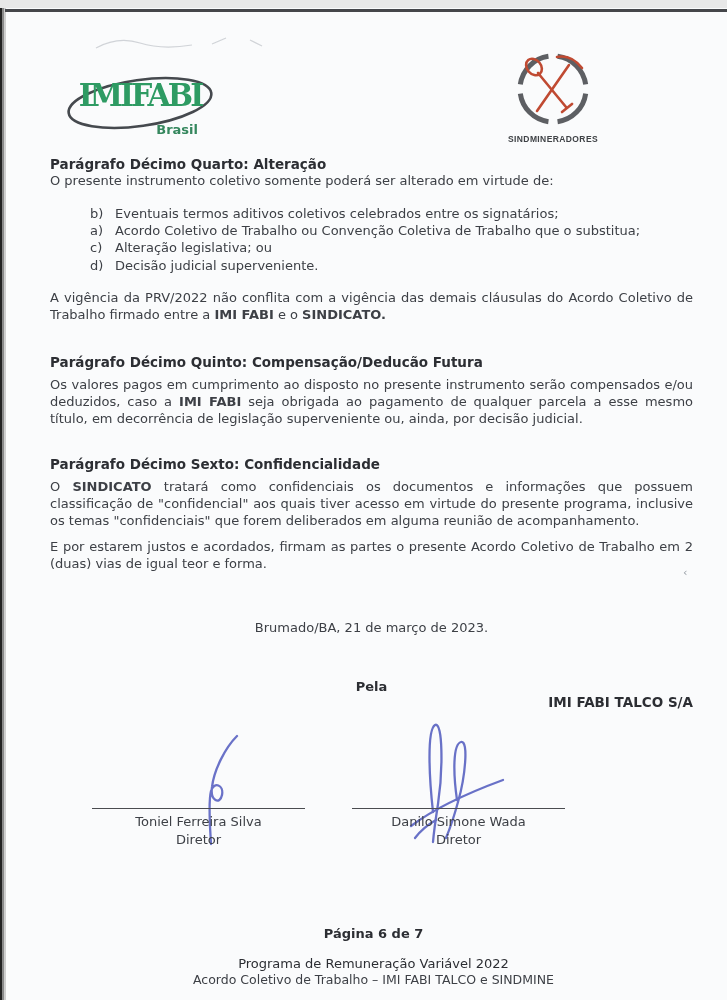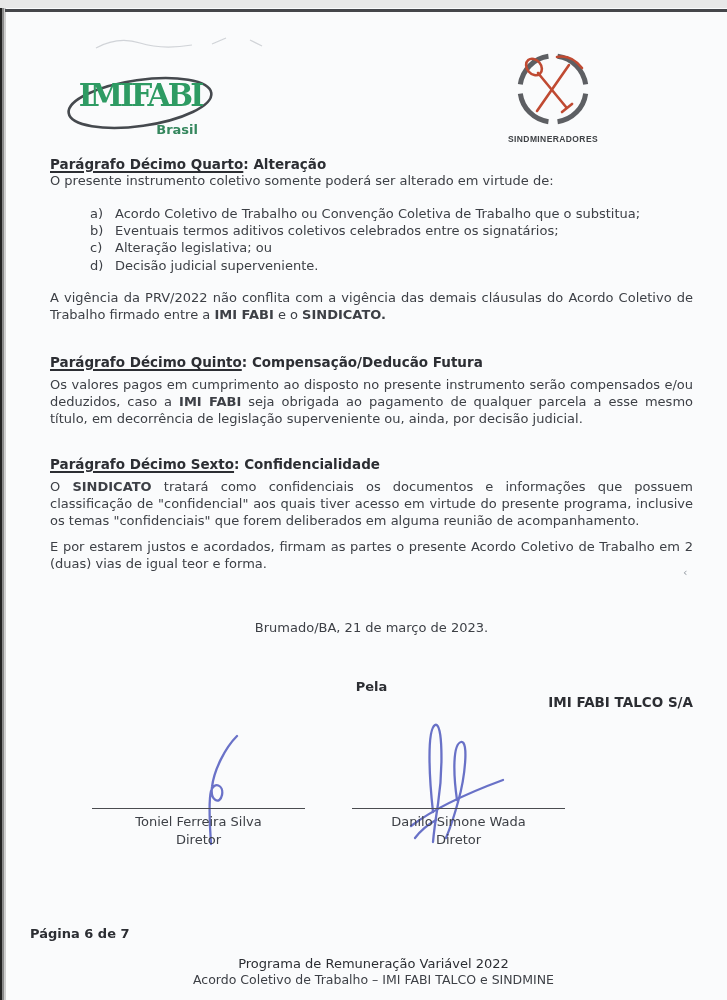--- a/index.html
+++ b/index.html
@@ -35,21 +35,21 @@
     position:absolute; left:-10px; top:90px; width:120px; text-align:center;
     font-size:8.5px; font-weight:700; letter-spacing:0.4px; color:#3f4246;
     font-family:Liberation Sans, sans-serif;
   }
 
   
   .doc { position:absolute; left:50px; top:148px; width:643px; font-size:13px; line-height:17px; }
   h3.sec {
     font-size:13.5px; line-height:16px; color:#2c2e33; font-weight:700;
   }
-  .tu { text-decoration:underline; text-underline-offset:2px; text-decoration-thickness:1.5px; }
+  .tu { text-underline-offset:2px; text-decoration-thickness:1.5px; }
   p.just { text-align:justify; }
   .b { font-weight:700; }
   .list { margin-top:16px; }
   .list-item { padding-left:40px; line-height:17.2px; }
   .list-item .marker { display:inline-block; width:25px; }
   .p2 { margin-top:15px; }
   .h2 { margin-top:31px; }
   .p3 { margin-top:6px; }
   .h3 { margin-top:29px; }
   .p4 { margin-top:6px; }
@@ -66,21 +66,21 @@
   .sig-line-left { left:92px; width:213px; }
   .sig-line-right { left:352px; width:213px; }
   .sig-name { position:absolute; width:213px; text-align:center; font-size:13px; line-height:16px; }
   .sig-name-left { left:92px; top:806px; }
   .sig-name-right { left:352px; top:806px; }
   .sig-role { position:absolute; width:213px; text-align:center; font-size:13px; line-height:16px; top:824px; }
   .sig-role-left { left:92px; }
   .sig-role-right { left:352px; }
 
   
-  .footer-page { position:absolute; left:30px; right:10px; top:918px; text-align:left;
+  .footer-page { position:absolute; left:30px; right:10px; top:918px; text-align:center;
     font-weight:700; font-size:13px; color:#2c2e33; }
   .footer-program { position:absolute; left:30px; right:10px; top:948px; text-align:center;
     font-weight:400; font-size:13px; color:#2c2e33; }
   .footer-agreement { position:absolute; left:30px; right:10px; top:964px; text-align:center;
     font-size:12.5px; color:#3d4046; }
 </style>
 </head>
 <body>
 
 <div class="page">
@@ -117,22 +117,22 @@
     </svg>
     <div class="sind-text">SINDMINERADORES</div>
   </div>
 
   <div class="doc">
 
     <h3 class="sec"><span class="tu">Parágrafo Décimo Quarto</span><span>: Alteração</span></h3>
     <p class="just">O presente instrumento coletivo somente poderá ser alterado em virtude de:</p>
 
     <div class="list">
+      <div class="list-item"><span class="marker">b)</span><span>Eventuais termos aditivos coletivos celebrados entre os signatários;</span></div>
       <div class="list-item"><span class="marker">a)</span><span>Acordo Coletivo de Trabalho ou Convenção Coletiva de Trabalho que o substitua;</span></div>
-      <div class="list-item"><span class="marker">b)</span><span>Eventuais termos aditivos coletivos celebrados entre os signatários;</span></div>
       <div class="list-item"><span class="marker">c)</span><span>Alteração legislativa; ou</span></div>
       <div class="list-item"><span class="marker">d)</span><span>Decisão judicial superveniente.</span></div>
     </div>
 
     <p class="just p2"><span>A vigência da PRV/2022 não conflita com a vigência das demais cláusulas do Acordo Coletivo de Trabalho firmado entre a </span><span class="b">IMI FABI</span><span> e o </span><span class="b">SINDICATO.</span></p>
 
     <h3 class="sec h2"><span class="tu">Parágrafo Décimo Quinto</span><span>: Compensação/Deducão Futura</span></h3>
     <p class="just p3"><span>Os valores pagos em cumprimento ao disposto no presente instrumento serão compensados e/ou deduzidos, caso a </span><span class="b">IMI FABI</span><span> seja obrigada ao pagamento de qualquer parcela a esse mesmo título, em decorrência de legislação superveniente ou, ainda, por decisão judicial.</span></p>
 
     <h3 class="sec h3"><span class="tu">Parágrafo Décimo Sexto</span><span>: Confidencialidade</span></h3>

